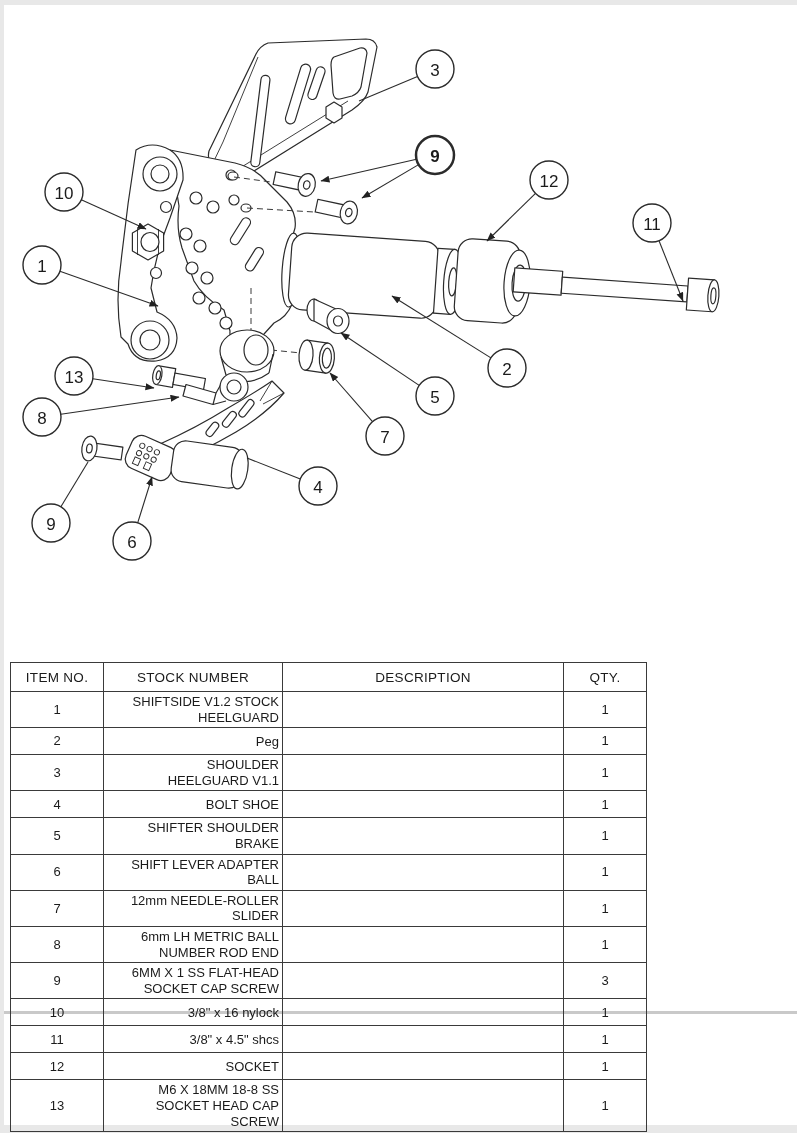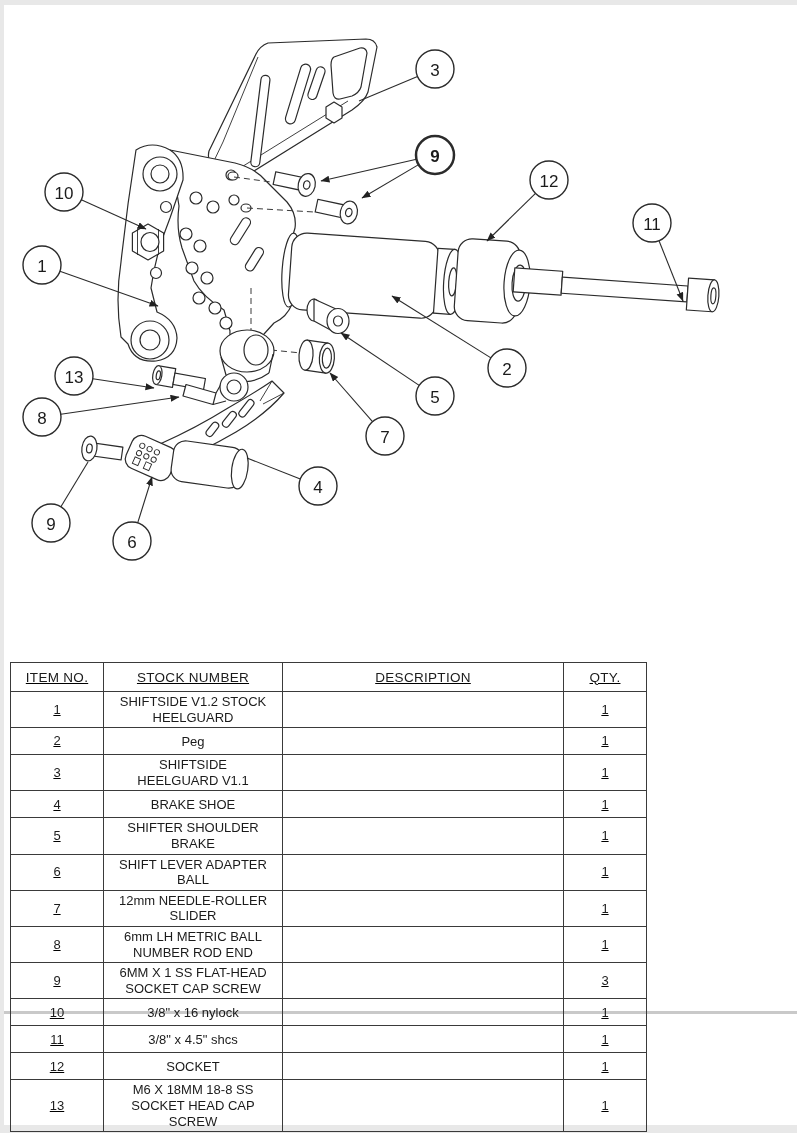--- a/index.html
+++ b/index.html
@@ -3,26 +3,26 @@
 <meta charset="utf-8">
 <style>
   html,body{margin:0;padding:0;width:797px;height:1133px;background:#e8e8e8;overflow:hidden;
             font-family:"Liberation Sans",sans-serif;}
   .paper{position:absolute;left:4px;top:5px;width:793px;height:1120px;background:#fff;}
   svg.drawing{position:absolute;left:-4px;top:-5px;}
   .sheet-line{position:absolute;left:0;top:1006px;width:793px;height:3px;background:#c9c9c9;}
 
   
   table.bom{position:absolute;left:6px;top:657px;border-collapse:collapse;table-layout:fixed;
-            background:transparent;border:1.5px solid #353535;text-decoration:underline;}
+            background:transparent;border:1.5px solid #353535;}
   table.bom th,table.bom td{border:1px solid #3a3a3a;color:#1b1b1b;overflow:hidden;}
   table.bom th{height:26px;font-size:13.5px;font-weight:normal;text-align:center;letter-spacing:.3px;}
   table.bom td{font-size:13px;height:22px;vertical-align:middle;padding:2px 3px;line-height:1.2;}
   td.c-item,td.c-qty{text-align:center;}
-  td.c-part{text-align:center;}
+  td.c-part{text-align:right;}
   td.c-part span{display:inline-block;max-width:150px;vertical-align:middle;}
 
   
   .ln{stroke:#2b2b2b;stroke-width:1.2;fill:#fff;stroke-linejoin:round;}
   .ln-n{stroke:#2b2b2b;stroke-width:1.2;fill:none;stroke-linejoin:round;}
   .thin{stroke:#2b2b2b;stroke-width:.9;fill:none;}
   .dashed line{stroke:#3a3a3a;stroke-width:1;stroke-dasharray:6 4;}
   .leader{stroke:#2b2b2b;stroke-width:1.1;fill:none;}
   circle.balloon{fill:#fff;stroke:#2b2b2b;stroke-width:1.4;}
   circle.balloon.bold{stroke-width:2.5;}
@@ -320,28 +320,28 @@
 
   <tr>
     <td class="c-item">2</td>
     <td class="c-part"><span>Peg</span></td>
     <td class="c-desc"></td>
     <td class="c-qty">1</td>
   </tr>
 
   <tr>
     <td class="c-item">3</td>
-    <td class="c-part"><span>SHIFTSIDE HEELGUARD V1.1</span></td>
+    <td class="c-part"><span>SHOULDER HEELGUARD V1.1</span></td>
     <td class="c-desc"></td>
     <td class="c-qty">1</td>
   </tr>
 
   <tr>
     <td class="c-item">4</td>
-    <td class="c-part"><span>BRAKE SHOE</span></td>
+    <td class="c-part"><span>BOLT SHOE</span></td>
     <td class="c-desc"></td>
     <td class="c-qty">1</td>
   </tr>
 
   <tr>
     <td class="c-item">5</td>
     <td class="c-part"><span>SHIFTER SHOULDER BRAKE</span></td>
     <td class="c-desc"></td>
     <td class="c-qty">1</td>
   </tr>

